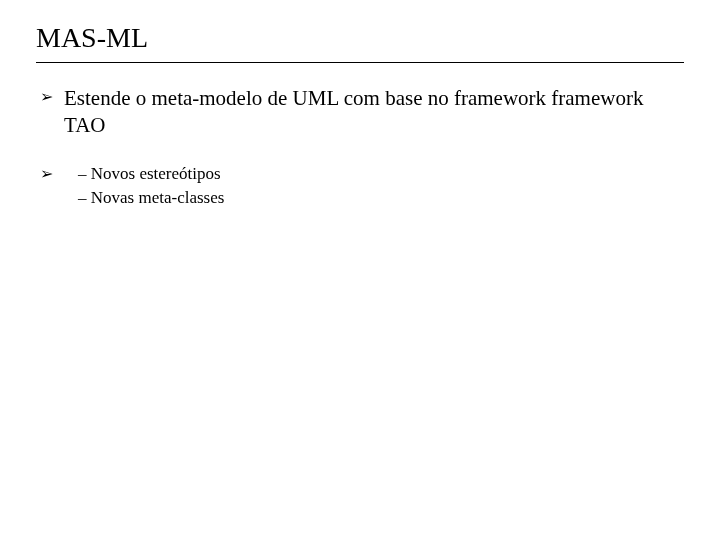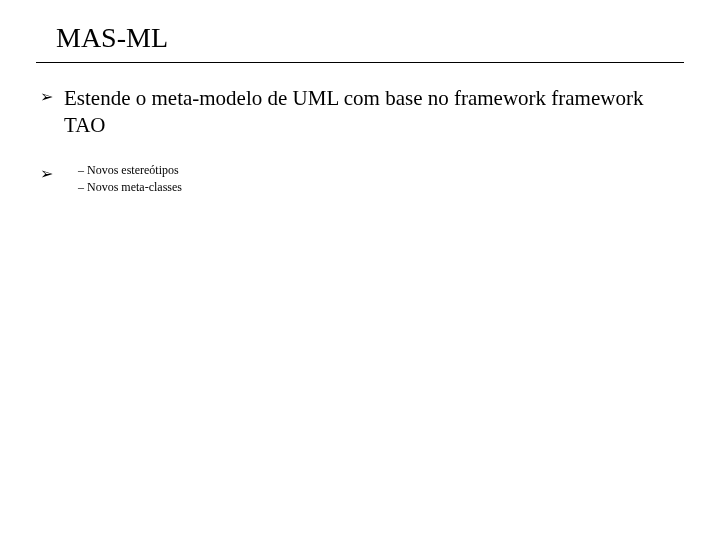--- a/index.html
+++ b/index.html
@@ -10,21 +10,21 @@
     font-family: "Times New Roman", Times, serif;
     color: #000;
     overflow: hidden;
   }
   .slide {
     padding: 22px 36px 0 36px;
   }
   .title {
     font-size: 28px;
     font-weight: 400;
-    margin-left: 20px;
+    margin-left: 0;
     margin-bottom: 8px;
   }
   .hr {
     border: none;
     border-top: 1.5px solid #000;
     margin: 0 0 22px 0;
   }
   .bullets {
     list-style: none;
     padding-left: 4px;
@@ -44,37 +44,37 @@
     font-size: 16px;
     font-family: Arial, sans-serif;
     color: #000;
   }
   .sub {
     list-style: none;
     margin-top: 6px;
     padding-left: 14px;
   }
   .sub li {
-    font-size: 12px;
+    font-size: 17px;
     line-height: 1.45;
   }
   .sub li::before {
     content: "– ";
   }
 </style>
 </head>
 <body>
 
 <div class="slide">
   <div class="title">MAS-ML</div>
   <hr class="hr">
   <ul class="bullets">
     <li>
       <span>Estende o meta-modelo de UML com base no framework framework TAO</span>
     </li>
     <li>
       <ul class="sub">
         <li>Novos estereótipos</li>
-        <li>Novos meta-classes</li>
+        <li>Novas meta-classes</li>
       </ul>
     </li>
   </ul>
 </div>
 
 </body></html>

